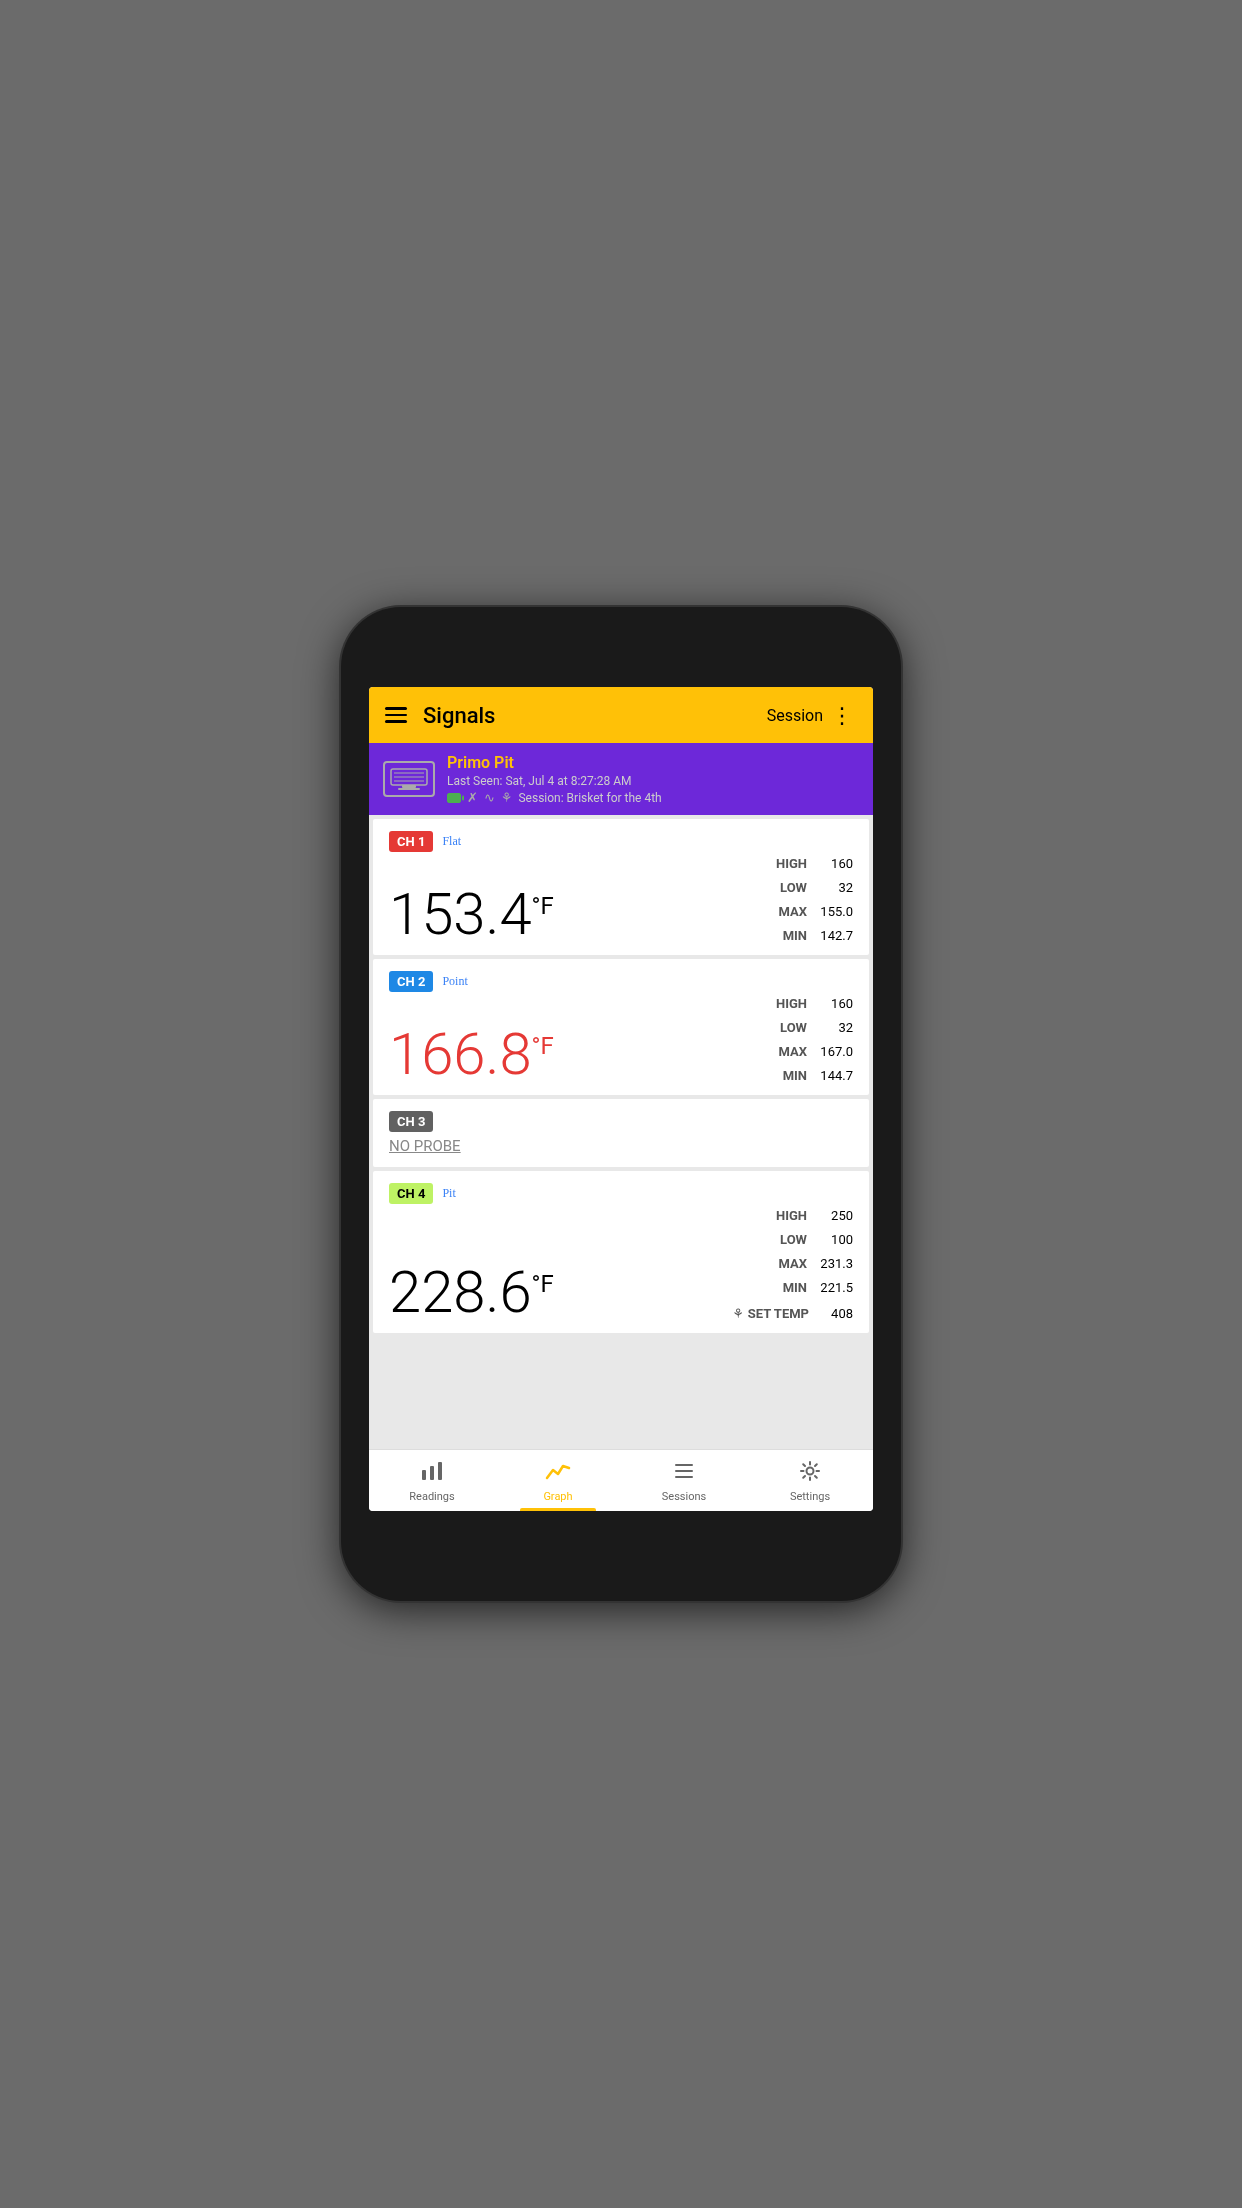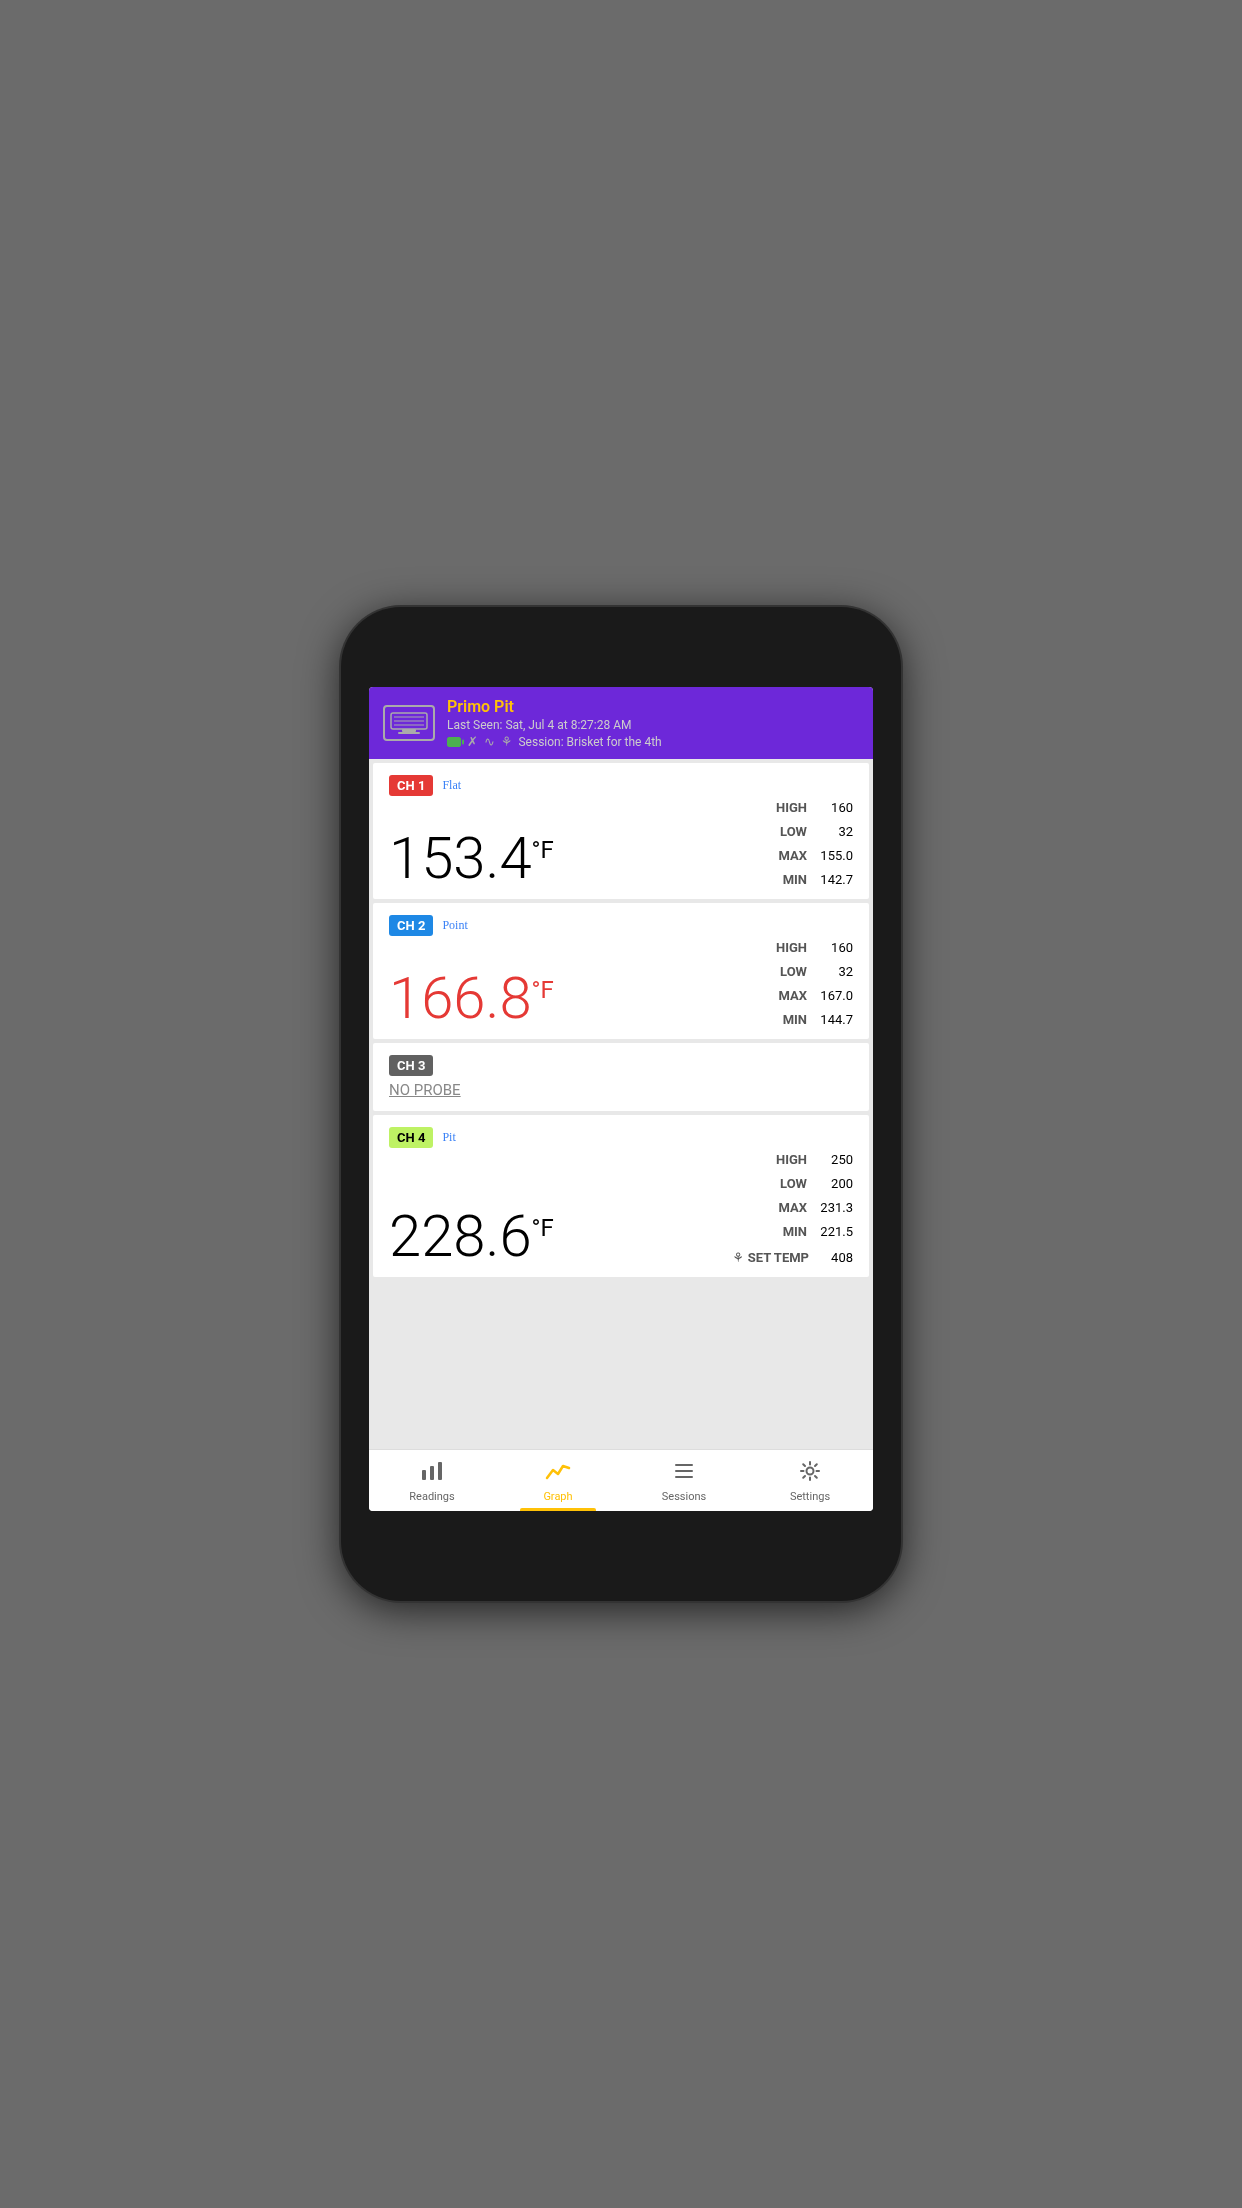--- a/index.html
+++ b/index.html
@@ -268,20 +268,32 @@
       font-size: 11px;
       color: #666;
     }
   </style>
 </head>
 <body>
 
 <div class="phone-shell">
   <div class="phone-screen">
 
+    <div class="header">
+      <div class="hamburger-icon">
+        <span></span>
+          <span></span>
+          <span></span>
+      </div>
+      <span class="header-title">Signals</span>
+      <div class="header-right">
+        <span class="session-text">Session</span>
+        <span class="dots-icon">⋮</span>
+      </div>
+    </div>
 
     <div class="device-bar">
       <div class="device-icon">
         <svg viewBox="0 0 38 22" fill="none" xmlns="http://www.w3.org/2000/svg">
           <rect x="1" y="1" width="36" height="16" rx="2" stroke="#aaa" stroke-width="1.5" fill="none"></rect>
           <line x1="4" y1="5" x2="34" y2="5" stroke="#aaa" stroke-width="1"></line>
           <line x1="4" y1="9" x2="34" y2="9" stroke="#aaa" stroke-width="1"></line>
           <line x1="4" y1="13" x2="34" y2="13" stroke="#aaa" stroke-width="1"></line>
           <rect x="12" y="17" width="14" height="3" rx="1" fill="#aaa"></rect>
           <rect x="8" y="20" width="22" height="2" rx="1" fill="#aaa"></rect>
@@ -380,21 +392,21 @@
           <div>
             <span class="temp-reading">228.6<span class="temp-unit">°F</span></span>
           </div>
           <div class="channel-stats">
             <div class="stat-row">
               <span class="stat-label">HIGH</span>
               <span class="stat-value">250</span>
             </div>
             <div class="stat-row">
               <span class="stat-label">LOW</span>
-              <span class="stat-value">200</span>
+              <span class="stat-value">100</span>
             </div>
             <div class="stat-row">
               <span class="stat-label">MAX</span>
               <span class="stat-value">231.3</span>
             </div>
             <div class="stat-row">
               <span class="stat-label">MIN</span>
               <span class="stat-value">221.5</span>
             </div>
             <div class="stat-row set-temp-row">

